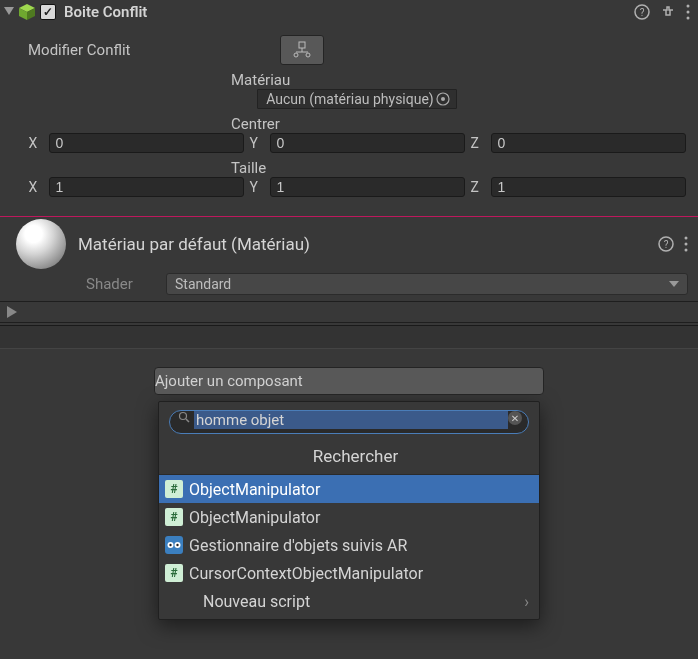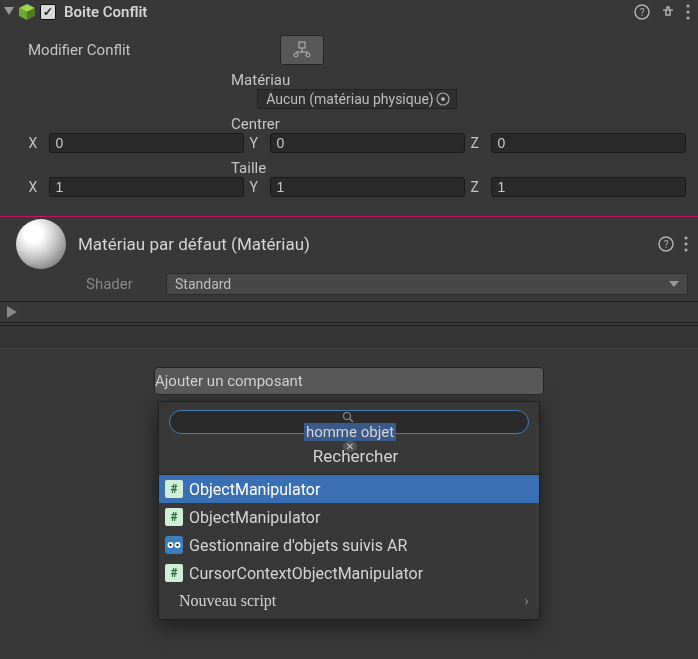--- a/index.html
+++ b/index.html
@@ -189,27 +189,26 @@
     border:1px solid #202020;
     border-radius:2px;
     box-shadow:0 6px 20px rgba(0,0,0,.5);
     padding-bottom:4px;
   }
   .search-wrap {
     padding:8px 10px;
   }
   .search-field {
     display:flex;
-    align-items:center;
+    align-items:flex-start;
     background:#2a2a2a;
     border:1px solid #4a7db8;
     border-radius:12px;
     height:24px;
     padding:0 6px 0 8px;
-    flex-direction:column;
   }
   .search-field .mag { color:#888; font-size:12px; margin-right:4px; }
   .search-text {
     flex:1;
     color:#d4d4d4;
     font-size:15px;
     background:#3b5a8a;
     padding:0 2px;
   }
   .search-clear {
@@ -235,21 +234,21 @@
   }
   .result-item.selected { background:#3b6fb3; color:#fff; }
   .result-icon {
     width:18px;height:18px;margin-right:6px;
     display:flex;align-items:center;justify-content:center;
     border-radius:2px;
     font-size:12px;
   }
   .script-icon { background:#cfeed5; color:#2a6b3a; font-weight:bold; }
   .ar-icon { background:#3b7fbf; border-radius:3px; }
-  .new-script { padding-left:20px;font-family:Liberation Serif, serif; }
+  .new-script { padding-left:44px; }
   .chev-right { margin-left:auto; color:#888; font-size:16px; }
   
   svg { display:block; }
 </style>
 </head>
 <body>
 
 <div class="panel">
 
   <div class="comp-header">

